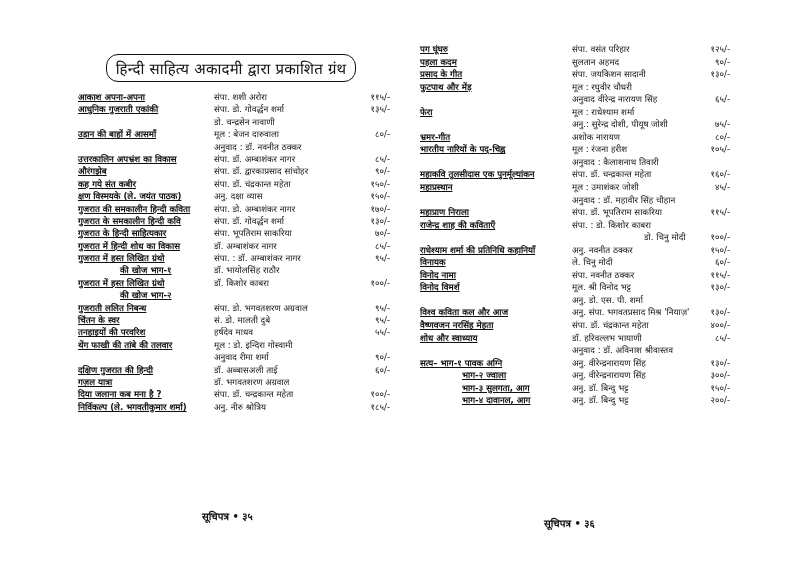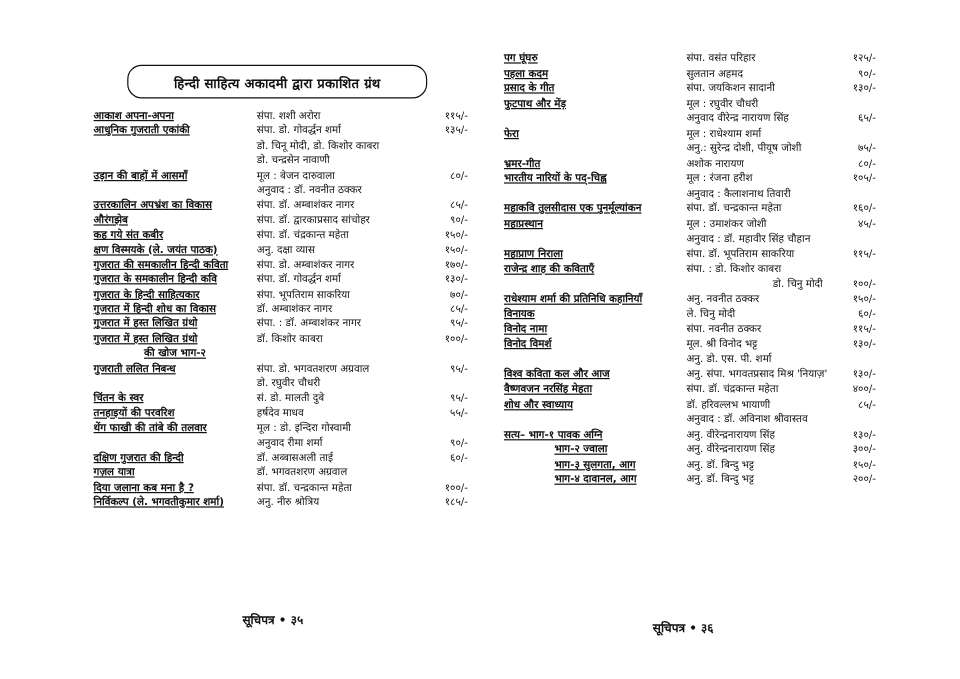--- a/index.html
+++ b/index.html
@@ -4,21 +4,21 @@
 <style>
   html, body { margin:0; padding:0; background:#fff; }
   body { width:800px; height:566px; position:relative; overflow:hidden;
          font-family:"DejaVu Sans", sans-serif; color:#111; }
   .page { position:absolute; top:0; }
   .page.left { left:78px; width:330px; }
   .page.right { left:420px; width:335px; }
   .title-box { position:absolute; left:28px; top:54px; width:248px; height:26px;
                border:1.5px solid #111; border-radius:12px; display:flex;
                align-items:center; justify-content:center;
-               font-size:11px; font-weight:bold; letter-spacing:0.2px; }
+               font-size:15px; font-weight:normal; letter-spacing:0.2px; }
   .list { position:absolute; left:0; width:100%; }
   .left .list { top:91px; }
   .right .list { top:43px; }
   .row { position:relative; height:12.4px; font-size:8.6px; line-height:12.4px; white-space:nowrap; }
   .right .row { height:12.55px; line-height:12.55px; }
   .c-title { position:absolute; left:0; font-weight:bold;text-decoration:underline; }
   .c-author { position:absolute; }
   .left .c-author { left:136px; }
   .right .c-author { left:152px; }
   .c-price { position:absolute; right:18px; }
@@ -39,25 +39,20 @@
         <span class="c-author">संपा. शशी अरोरा</span>
         <span class="c-price">११५/-</span>
       </div>
       <div class="row">
         <span class="c-title">आधुनिक गुजराती एकांकी</span>
         <span class="c-author">संपा. डो. गोवर्द्धन शर्मा</span>
         <span class="c-price">१३५/-</span>
       </div>
       <div class="row">
         <span class="c-title"></span>
-        <span class="c-author">डो. चिनू मोदी, डो. किशोर काबरा</span>
-        <span class="c-price"></span>
-      </div>
-      <div class="row">
-        <span class="c-title"></span>
         <span class="c-author">डो. चन्द्रसेन नावाणी</span>
         <span class="c-price"></span>
       </div>
       <div class="row">
         <span class="c-title">उड़ान की बाहों में आसमाँ</span>
         <span class="c-author">मूल : बेजन दारुवाला</span>
         <span class="c-price">८०/-</span>
       </div>
       <div class="row">
         <span class="c-title"></span>
@@ -103,38 +98,38 @@
         <span class="c-title">गुजरात में हिन्दी शोध का विकास</span>
         <span class="c-author">डॉ. अम्बाशंकर नागर</span>
         <span class="c-price">८५/-</span>
       </div>
       <div class="row">
         <span class="c-title">गुजरात में हस्त लिखित ग्रंथो</span>
         <span class="c-author">संपा. : डॉ. अम्बाशंकर नागर</span>
         <span class="c-price">९५/-</span>
       </div>
       <div class="row">
+        <span class="c-title indent1">की खोज भाग-१</span>
+        <span class="c-author">डॉ. भायोलसिंह राठौर</span>
+        <span class="c-price"></span>
+      </div>
+      <div class="row">
         <span class="c-title">गुजरात में हस्त लिखित ग्रंथो</span>
         <span class="c-author">डॉ. किशोर काबरा</span>
         <span class="c-price">१००/-</span>
       </div>
       <div class="row">
         <span class="c-title indent1">की खोज भाग-२</span>
         <span class="c-author"></span>
         <span class="c-price"></span>
       </div>
       <div class="row">
         <span class="c-title">गुजराती ललित निबन्ध</span>
         <span class="c-author">संपा. डो. भगवतशरण अग्रवाल</span>
         <span class="c-price">९५/-</span>
-      </div>
-      <div class="row">
-        <span class="c-title"></span>
-        <span class="c-author">डो. रघुवीर चौधरी</span>
-        <span class="c-price"></span>
       </div>
       <div class="row">
         <span class="c-title">चिंतन के स्वर</span>
         <span class="c-author">सं. डो. मालती दुबे</span>
         <span class="c-price">९५/-</span>
       </div>
       <div class="row">
         <span class="c-title">तनहाइयों की परवरिश</span>
         <span class="c-author">हर्षदेव माधव</span>
         <span class="c-price">५५/-</span>

